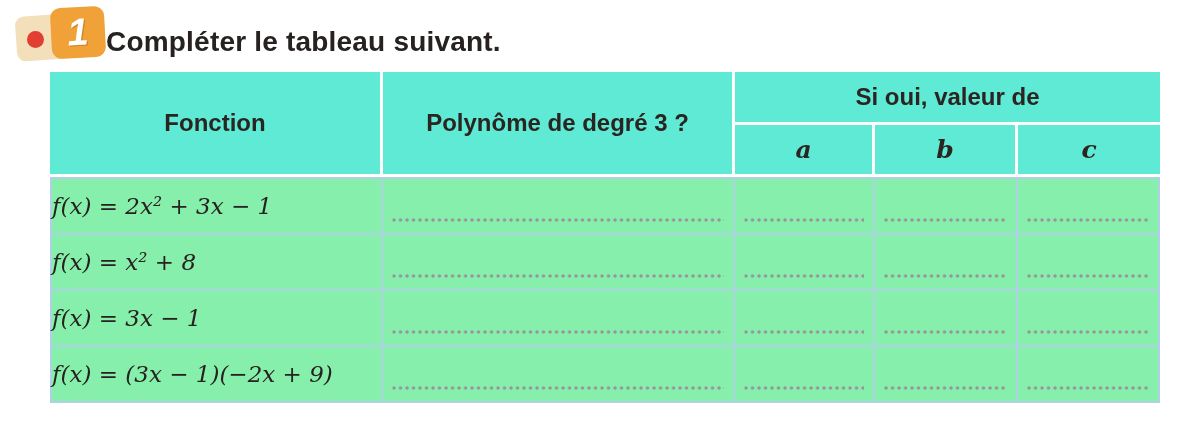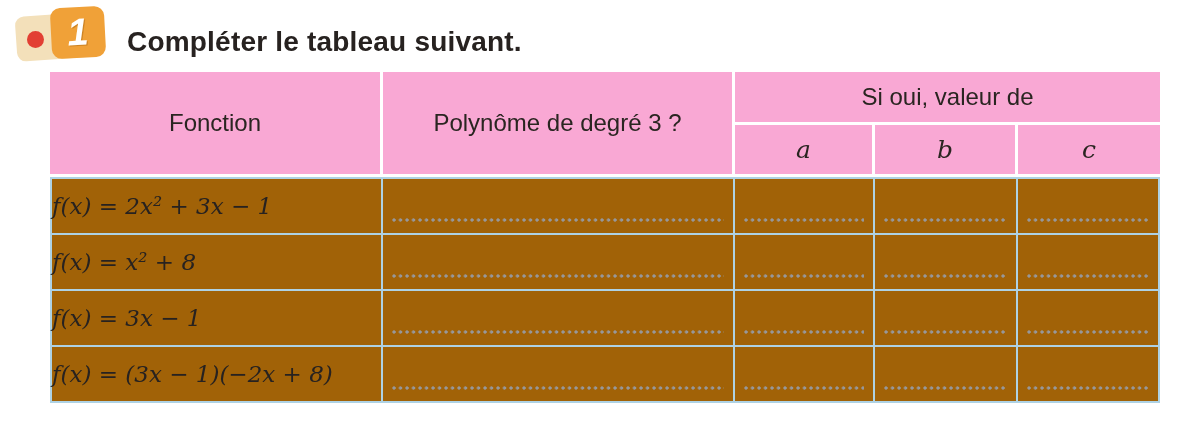--- a/index.html
+++ b/index.html
@@ -27,46 +27,45 @@
     color: #ffffff; font-weight: 700; font-size: 38px; font-style: italic;
     display: flex; align-items: center; justify-content: center;
     text-shadow: 1px 1px 0 rgba(180,110,20,.55);
   }
 
   
   .title {
     position: absolute; left: 106px; top: 26px;
     font-size: 28px; font-weight: 700; letter-spacing: .2px;
     color: #272220;
-    padding-left: 21px;
   }
 
   
   table.extable {
     position: absolute; left: 50px; top: 72px;
     width: 1110px;
     border-collapse: separate; border-spacing: 0;
     table-layout: fixed;
   }
   .extable th, .extable td { box-sizing: border-box; padding: 0; }
 
   .hc {
-    background: #f9a8d4;
+    background: #5eead4;
     color: #2a2521;
-    font-weight: 400; font-size: 24px;
+    font-weight: 700; font-size: 24px;
     text-align: center; vertical-align: middle;
   }
   .hc-fonction, .hc-poly { border-right: 3px solid #ffffff; border-bottom: 3px solid #ffffff; height: 84px; }
   .hc-sioui  { border-bottom: 3px solid #ffffff; height: 53px; }
   .hc-abc    { height: 52px; border-bottom: 3px solid #ffffff;
                font-family: "DejaVu Serif", serif; font-style: italic; font-size: 25px; }
   .hc-a, .hc-b { border-right: 3px solid #ffffff; }
 
   .bc {
-    background: #a16207; height: 56px;
+    background: #86efac; height: 56px;
     border-right: 2px solid #aed2e4;
     border-bottom: 2px solid #aed2e4;
     vertical-align: middle;
   }
   .bc-first { border-left: 2px solid #aed2e4; }
   tbody tr:first-child .bc { border-top: 2px solid #aed2e4; }
 
   .fc {
     font-family: "DejaVu Serif", serif; font-style: italic;
     font-size: 23px; color: #272220;
@@ -175,21 +174,21 @@
             <div class="dots"></div>
           </div>
         </td>
       <td class="bc">
           <div class="answrap">
             <div class="dots"></div>
           </div>
         </td>
     </tr>
     <tr>
-      <td class="bc bc-first fc">f(x) = (3x − 1)(−2x + 8)</td>
+      <td class="bc bc-first fc">f(x) = (3x − 1)(−2x + 9)</td>
       <td class="bc">
           <div class="answrap">
             <div class="dots"></div>
           </div>
         </td>
       <td class="bc">
           <div class="answrap">
             <div class="dots"></div>
           </div>
         </td>

